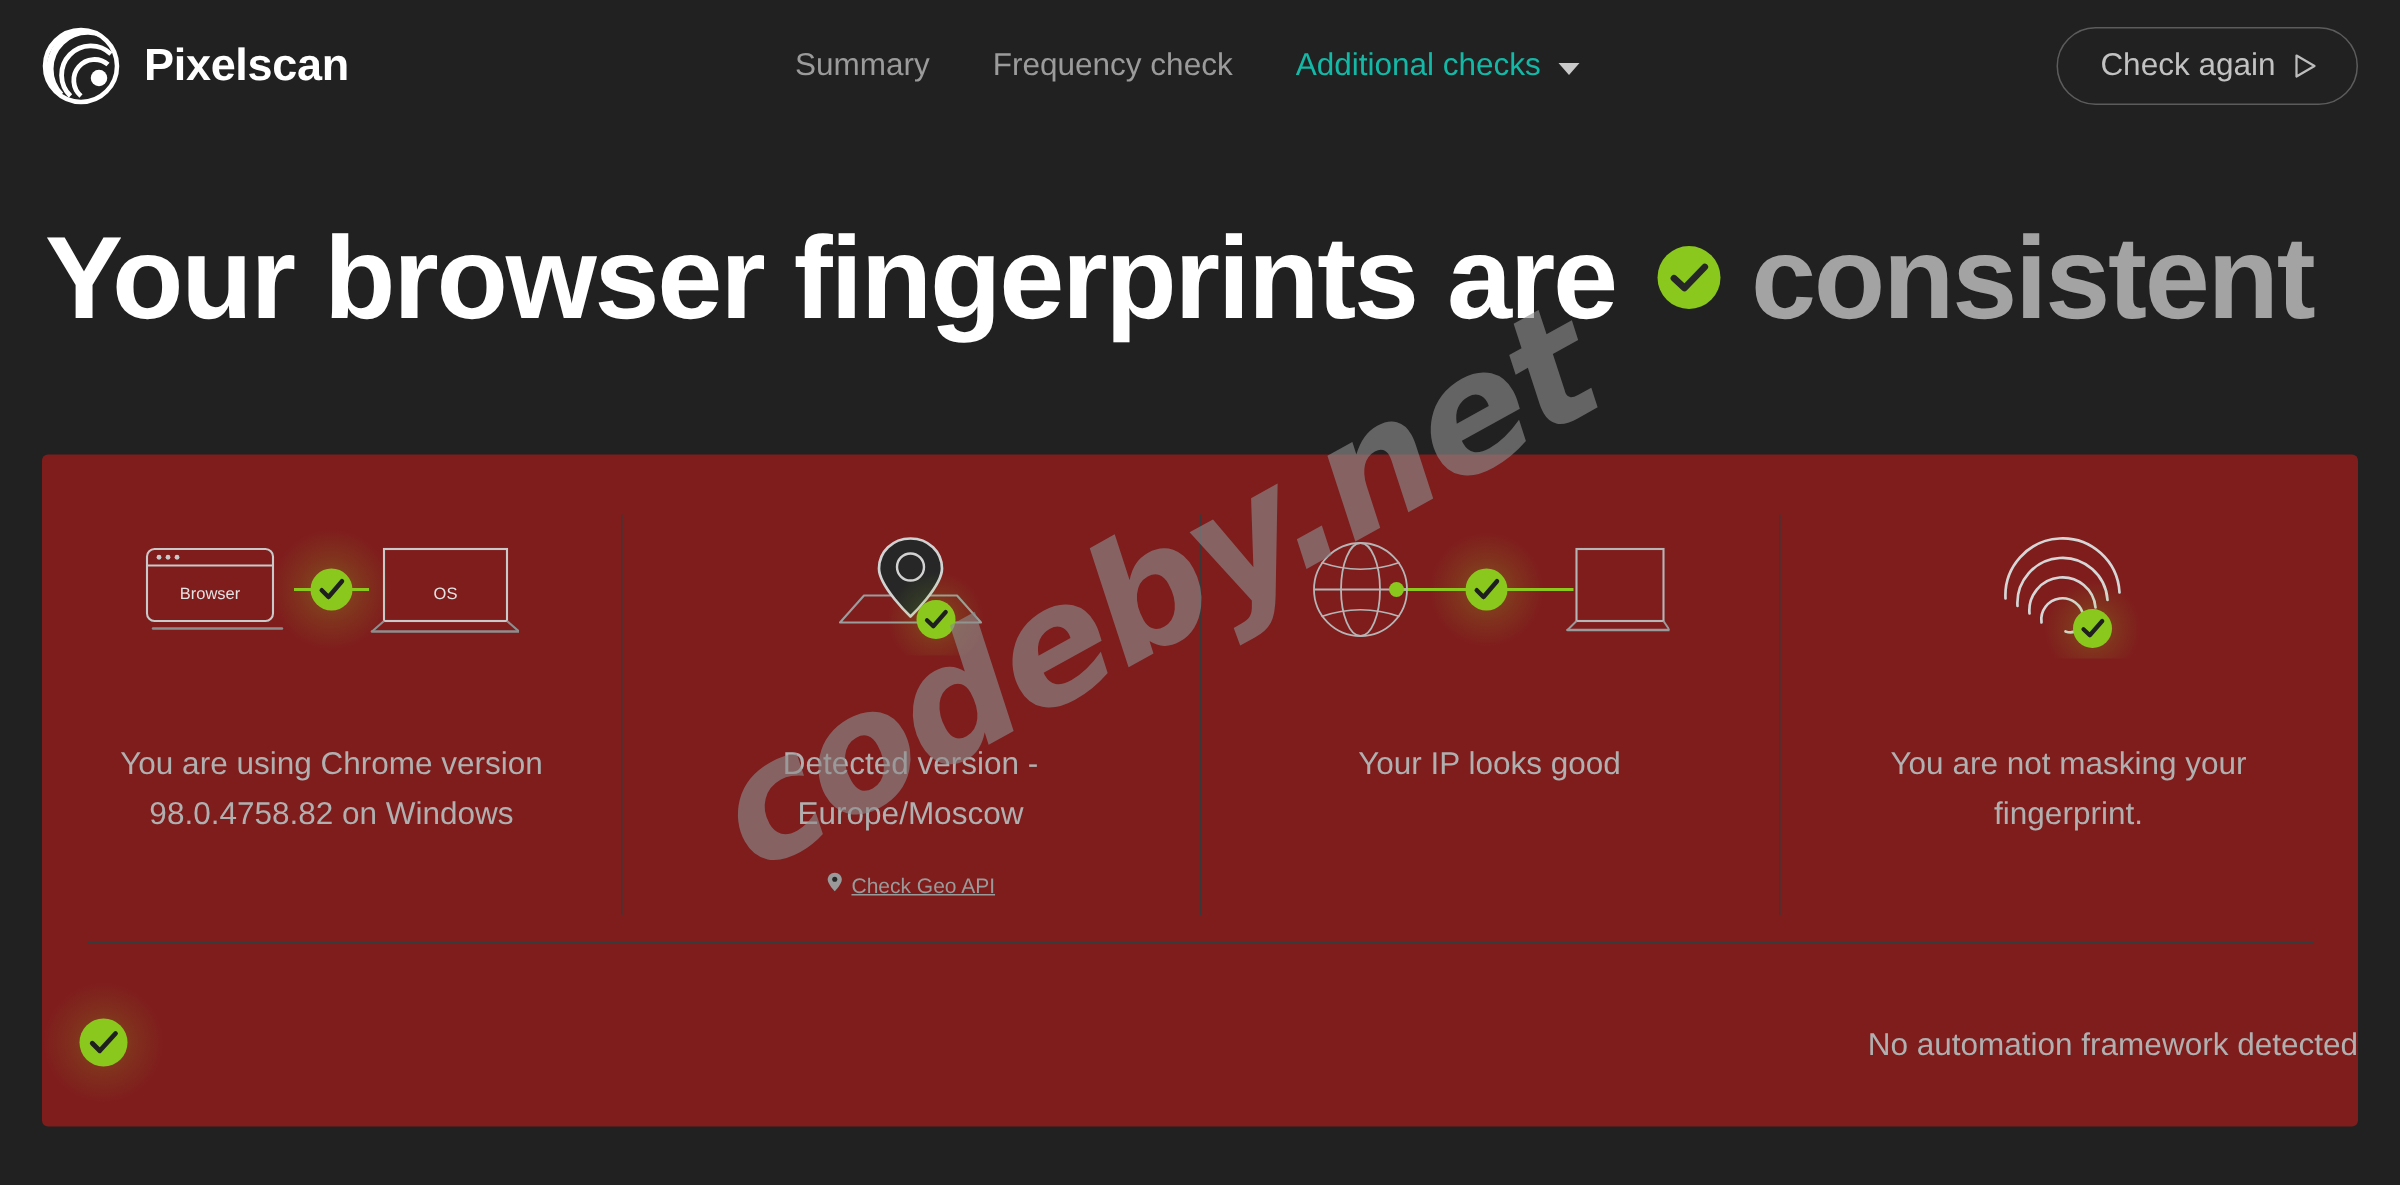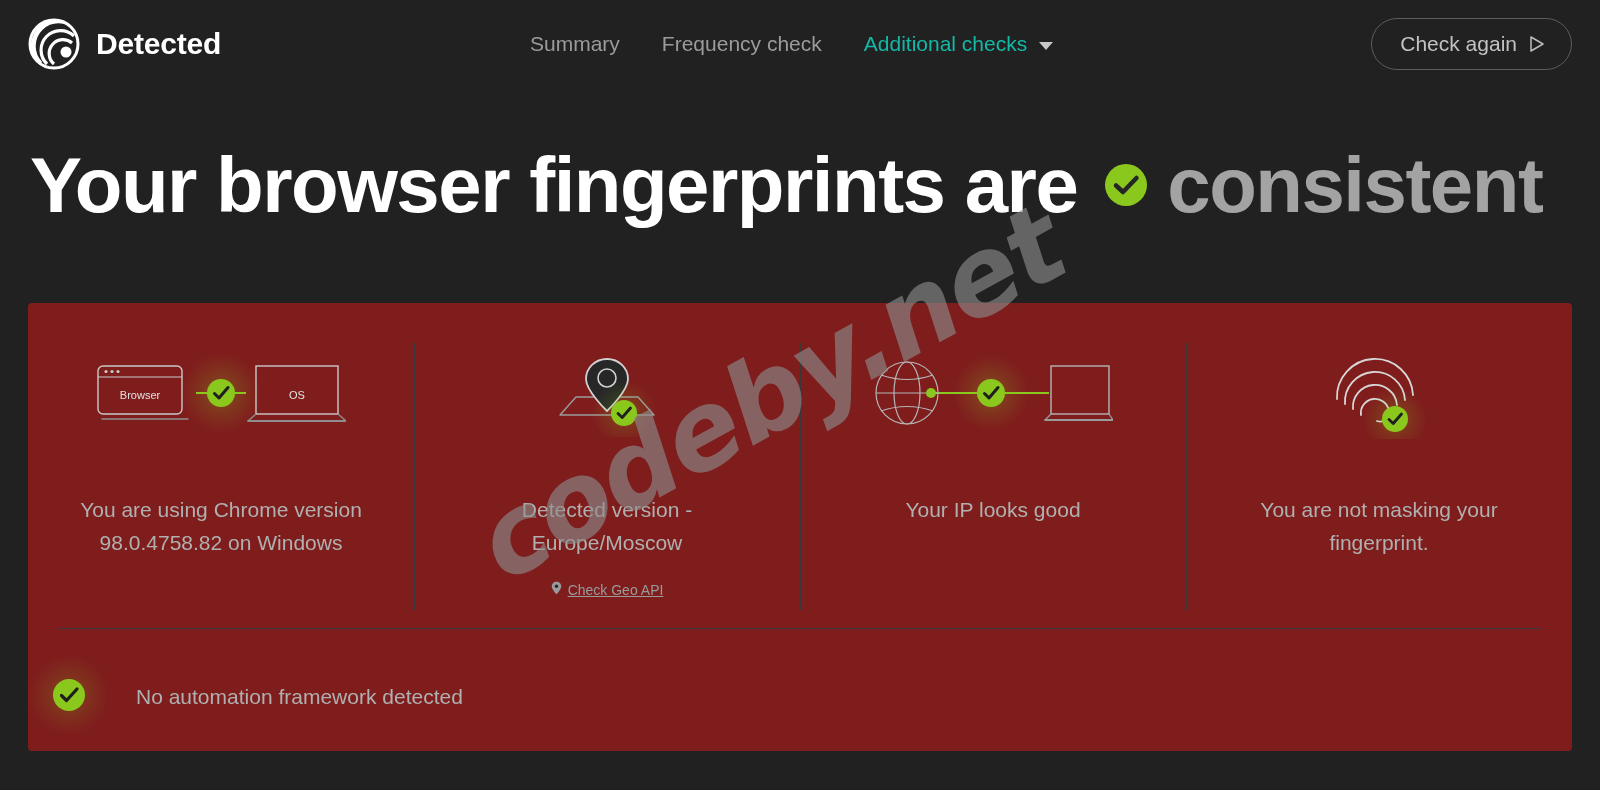--- a/index.html
+++ b/index.html
@@ -197,21 +197,21 @@
     background: #3a3a3a;
   }
 
   .bottom-row {
     position: absolute;
     left: 0; right: 0;
     top: 340px;
     height: 108px;
     display: flex;
     align-items: center;
-    justify-content: flex-start;
+    justify-content: space-between;
     gap: 26px;
   }
   .bottom-text {
     font-size: 21px;
     color: #b0b0b0;
   }
 
   
   .watermark {
     position: absolute;
@@ -254,21 +254,21 @@
         <circle cx="26" cy="26" r="24" fill="none" stroke="#ffffff" stroke-width="3"></circle>
         <g clip-path="url(#lgclip)" fill="none" stroke="#ffffff">
           <path d="M50 4 A30 30 0 0 0 8 44" stroke-width="3.2"></path>
           <path d="M48 11 A24 24 0 0 0 13 45" stroke-width="3.2"></path>
           <path d="M46 18 A18 18 0 0 0 19 46" stroke-width="3.2"></path>
           <path d="M44 25 A12 12 0 0 0 26 46" stroke-width="3.2"></path>
           <circle cx="38" cy="34" r="5.5" fill="#ffffff" stroke="none"></circle>
         </g>
       </svg>
     </span>
-    <span class="brand-name">Detected</span>
+    <span class="brand-name">Pixelscan</span>
   </div>
 
   <nav class="nav">
     <span class="nav-item dim">Summary</span>
     <span class="nav-item dim">Frequency check</span>
     <span class="nav-item bright">
       <span>Additional checks</span>
       <span class="caret"></span>
     </span>
   </nav>

